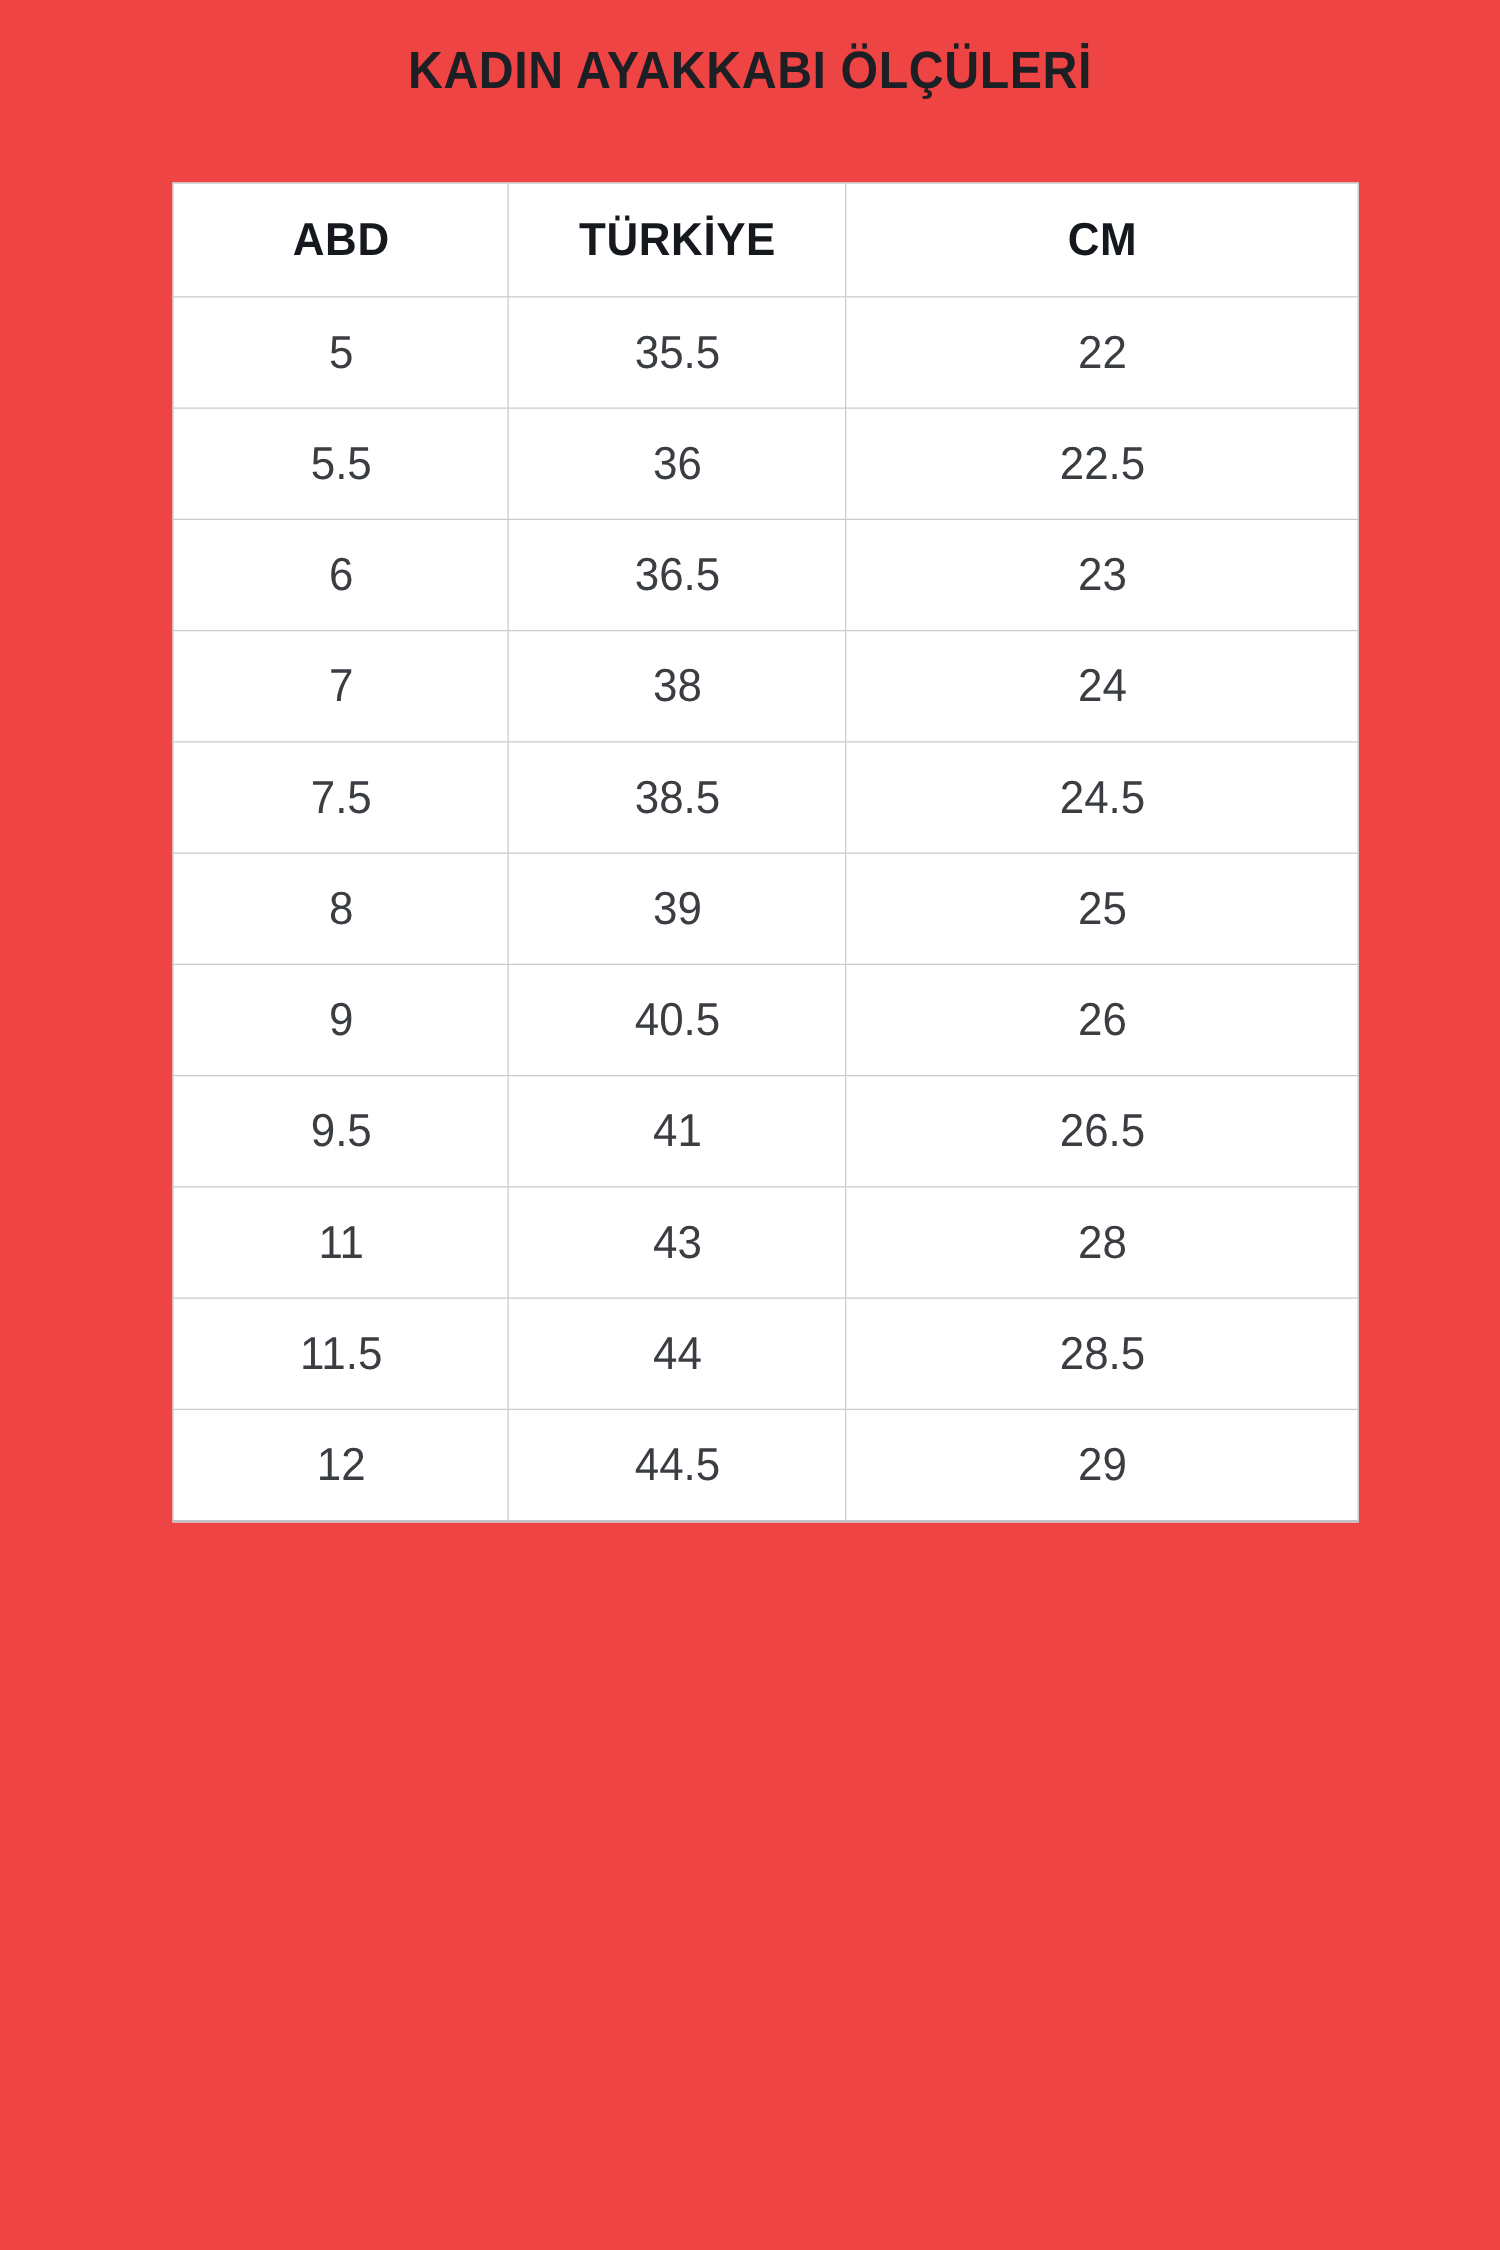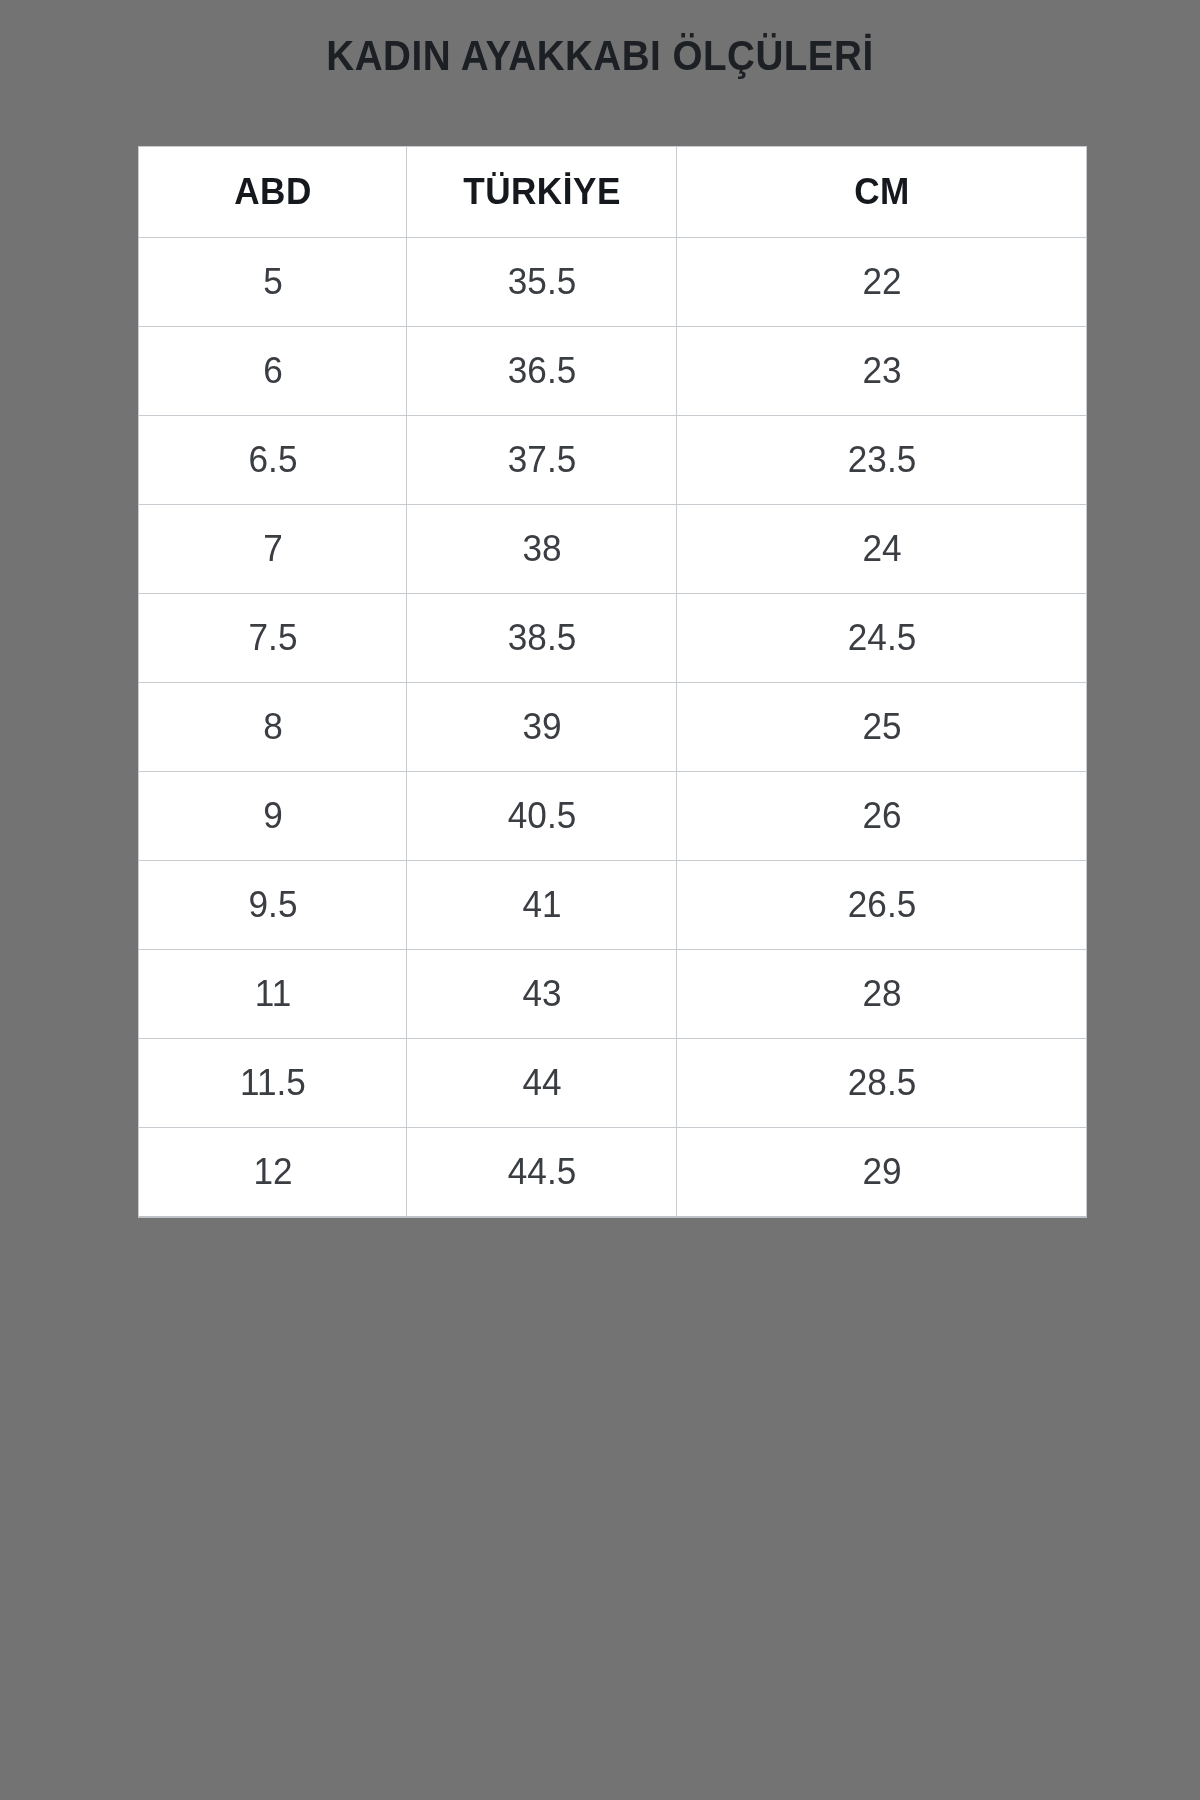--- a/index.html
+++ b/index.html
@@ -12,21 +12,21 @@
     background: #ffffff;
     font-family: "Liberation Sans", sans-serif;
     -webkit-font-smoothing: antialiased;
   }
 
   .page {
     position: relative;
     width: 1200px;
     height: 1800px;
     box-sizing: border-box;
-    background: #737373;
+    background: #ef4444;
   }
 
   .title {
     position: absolute;
     top: 32px;
     left: 0;
     width: 1200px;
     text-align: center;
     font-family: "Liberation Sans", sans-serif;
     font-size: 42px;
@@ -107,28 +107,28 @@
           <th>CM</th>
         </tr>
       </thead>
       <tbody>
         <tr>
           <td>5</td>
           <td>35.5</td>
           <td>22</td>
         </tr>
         <tr>
+          <td>5.5</td>
+          <td>36</td>
+          <td>22.5</td>
+        </tr>
+        <tr>
           <td>6</td>
           <td>36.5</td>
           <td>23</td>
-        </tr>
-        <tr>
-          <td>6.5</td>
-          <td>37.5</td>
-          <td>23.5</td>
         </tr>
         <tr>
           <td>7</td>
           <td>38</td>
           <td>24</td>
         </tr>
         <tr>
           <td>7.5</td>
           <td>38.5</td>
           <td>24.5</td>

